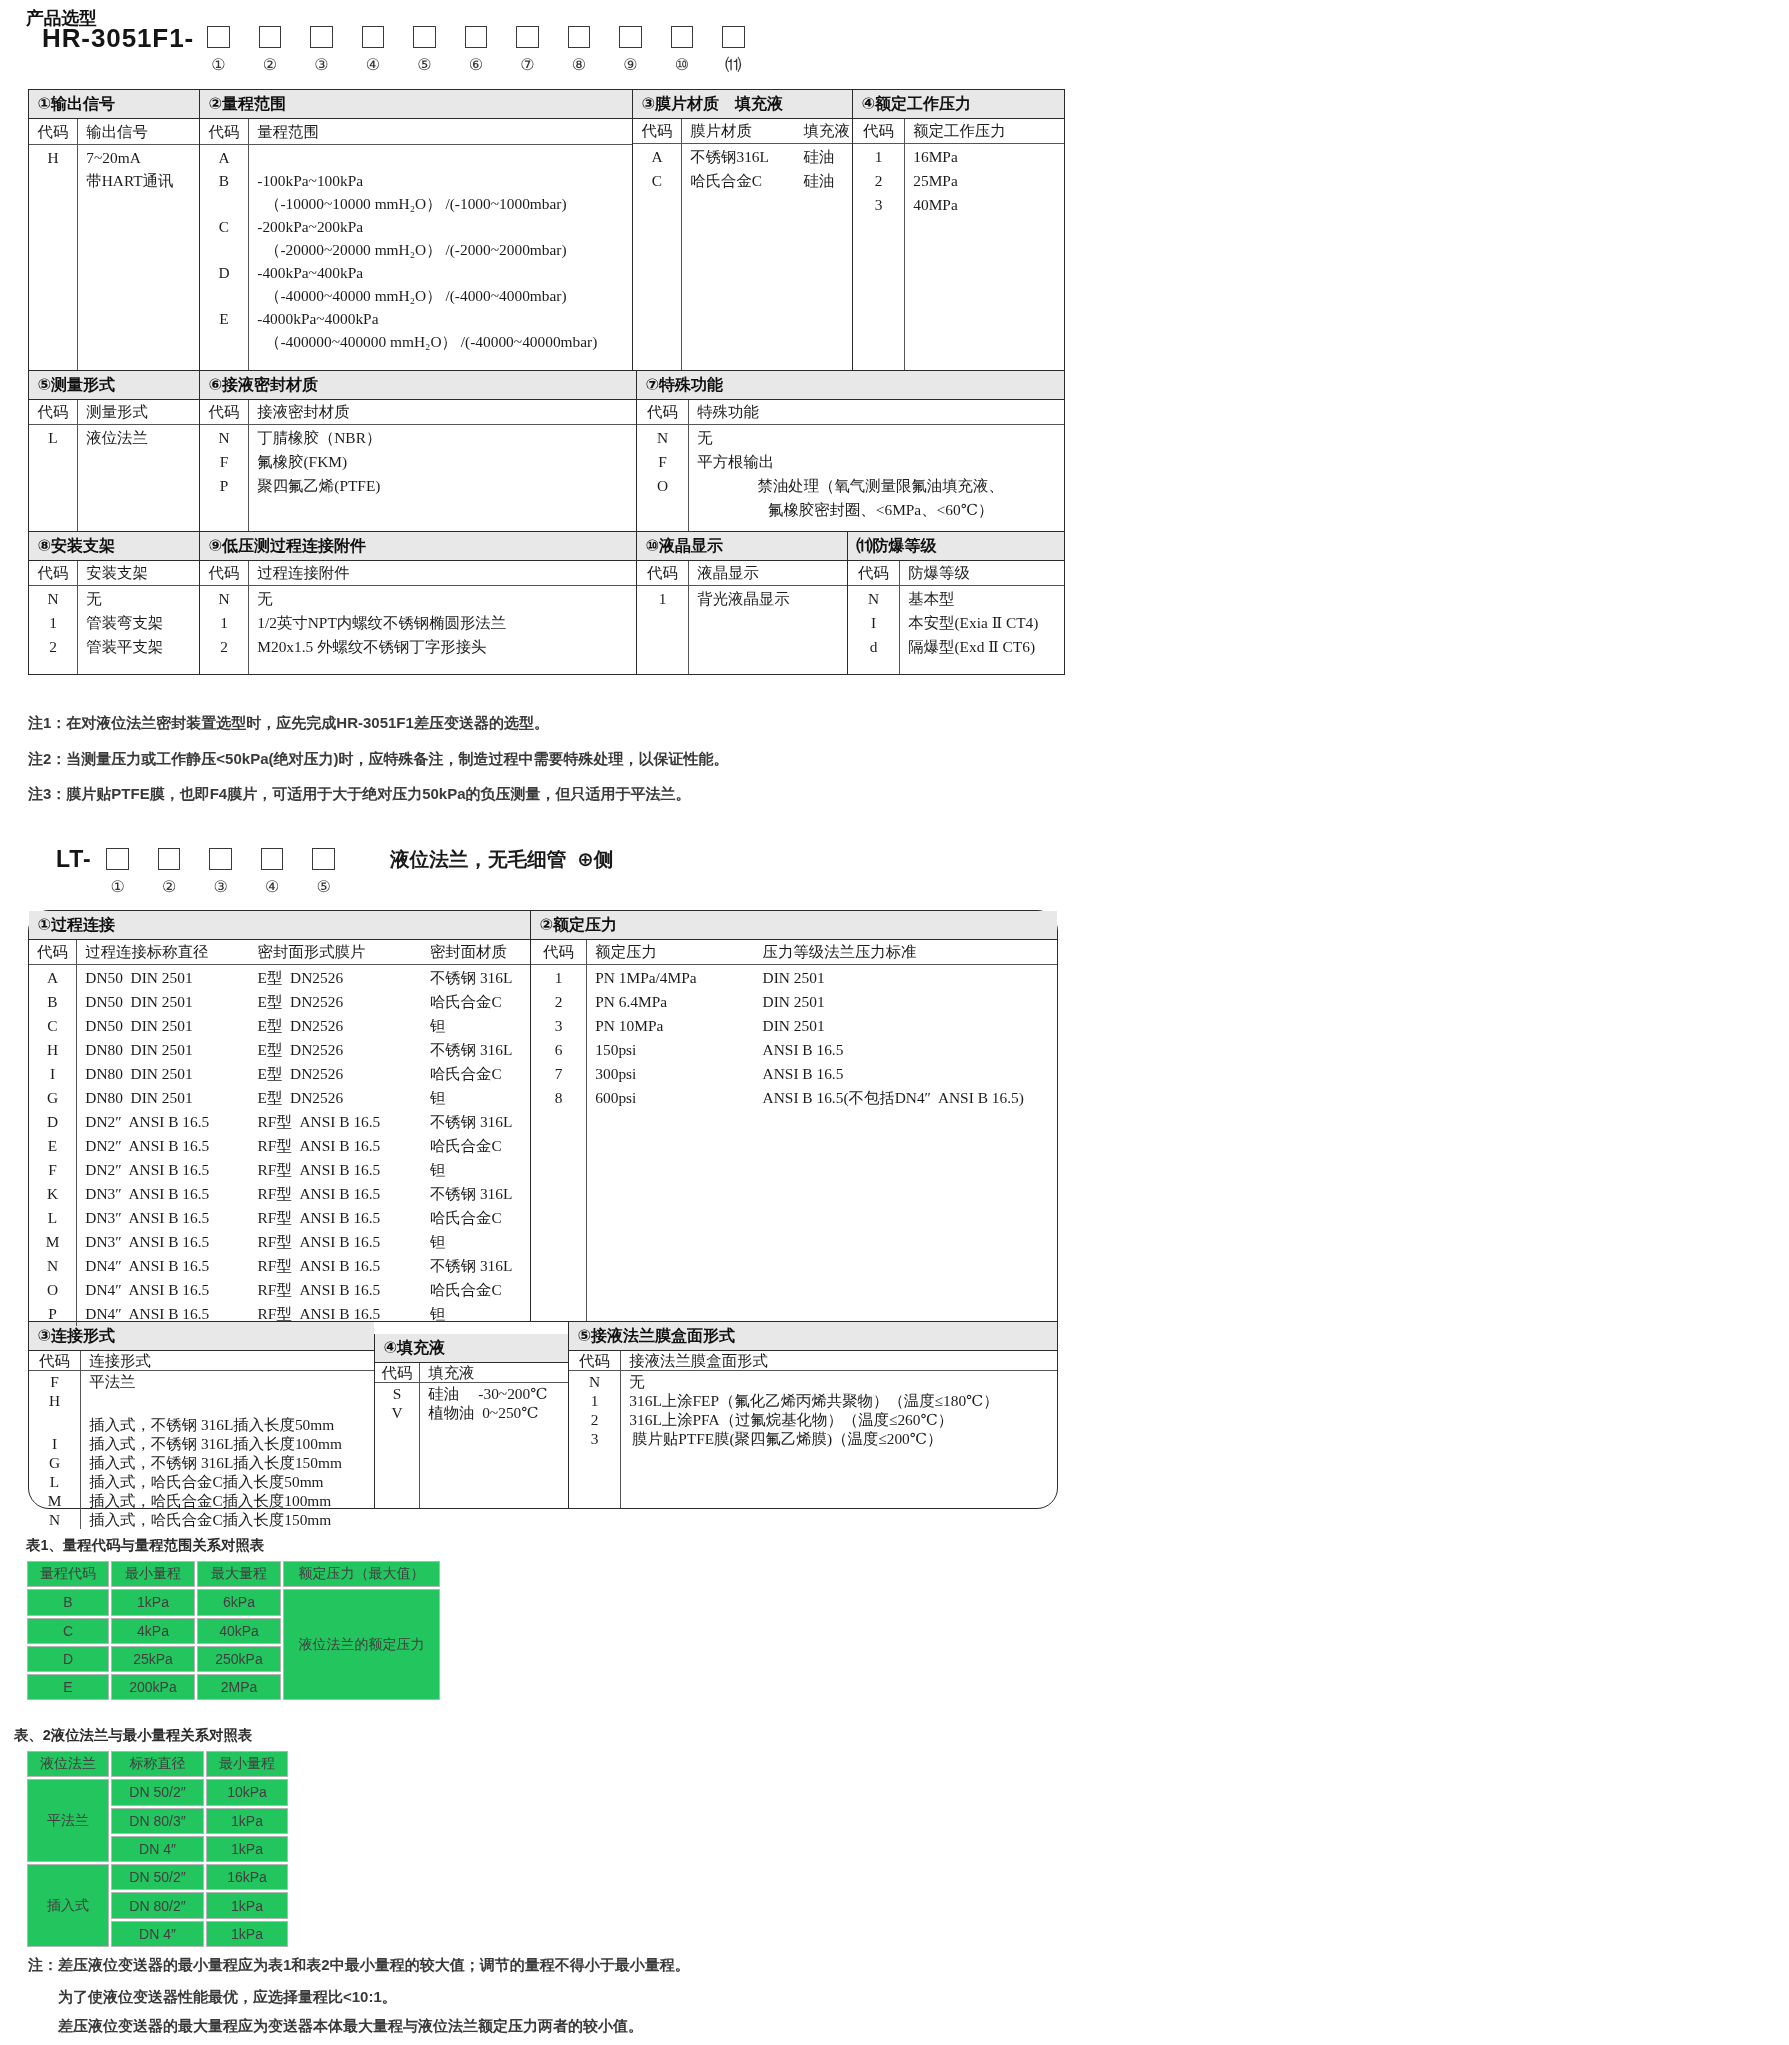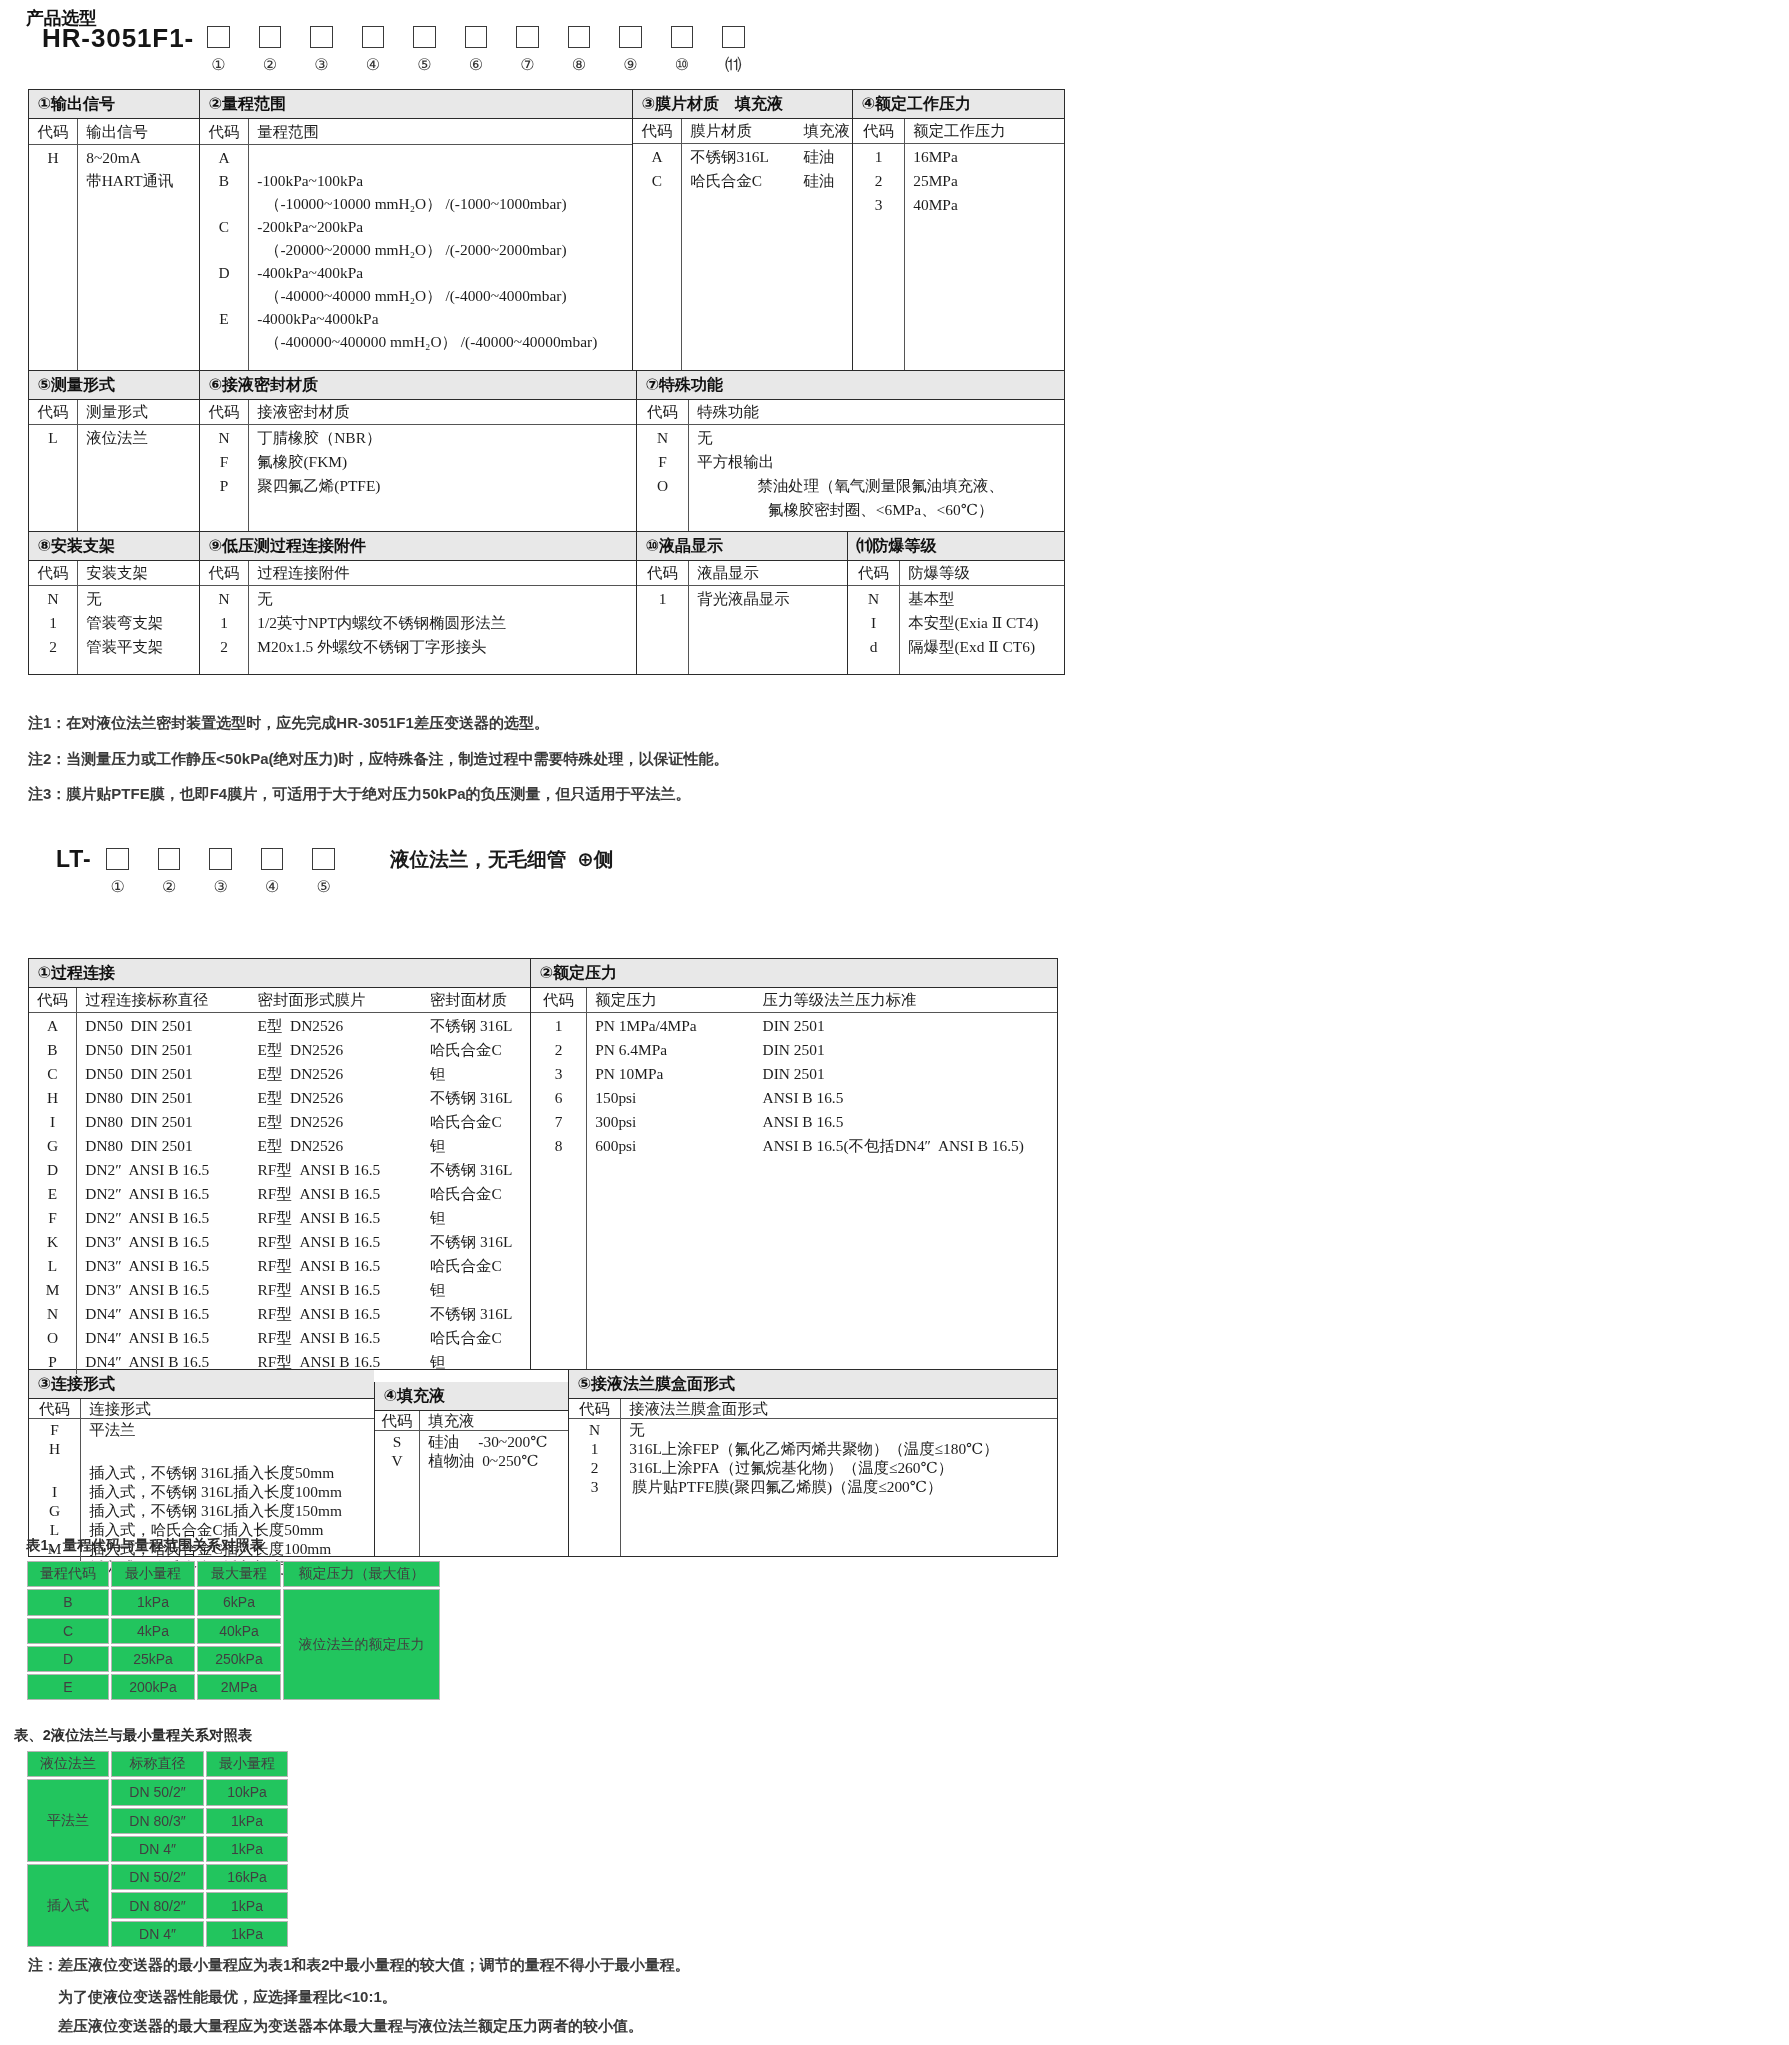--- a/index.html
+++ b/index.html
@@ -106,21 +106,21 @@
           <div class="vline" style="left:48px;"></div>
         <div class="sec-sub">
             <div class="t-row">
               <div class="t-cell t-code" style="width: 48px;">代码</div>
               <div class="t-cell" style="flex: 1 1 0%;">输出信号</div>
             </div>
           </div>
         <div class="body-pad">
             <div class="t-row">
               <div class="t-cell t-code" style="width: 48px;">H</div>
-              <div class="t-cell" style="flex: 1 1 0%;">8~20mA
+              <div class="t-cell" style="flex: 1 1 0%;">7~20mA
 带HART通讯</div>
             </div>
           </div>
       </div>
     </div>
     <div class="sec" style="width:432px;">
       <div class="sec-h">②量程范围</div>
       <div class="sec-grid">
           <div class="vline" style="left:48px;"></div>
         <div class="sec-sub">
@@ -407,21 +407,21 @@
         <div class="box-num">④</div>
       </div>
       <div class="boxcol">
         <div class="sel-box"></div>
         <div class="box-num">⑤</div>
       </div>
     </div>
   <div class="lt-suffix">液位法兰，无毛细管  ⊕侧</div>
 </div>
 
-<div class="abs bigtable" style="left:28px;top:958px;width:1028px;">
+<div class="abs bigtable" style="left:28px;top:910px;width:1028px;border-radius:21px;">
 
   <div class="band" style="height:410px;">
     <div class="sec" style="width:501px;">
       <div class="sec-h">①过程连接</div>
       <div class="sec-grid lt1rows">
           <div class="vline" style="left:47px;"></div>
         <div class="sec-sub">
             <div class="t-row">
               <div class="t-cell t-code" style="width: 47px;">代码</div>
               <div class="t-cell" style="width: 163px;">过程连接标称直径</div>

